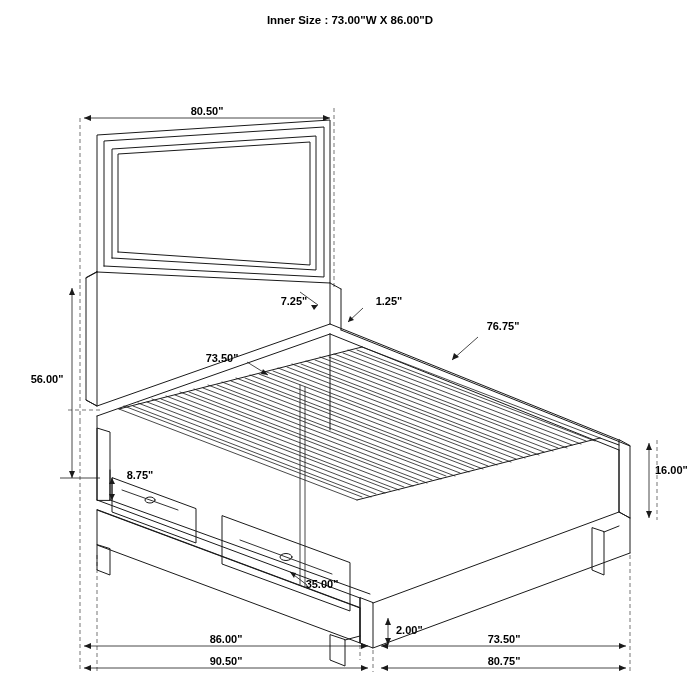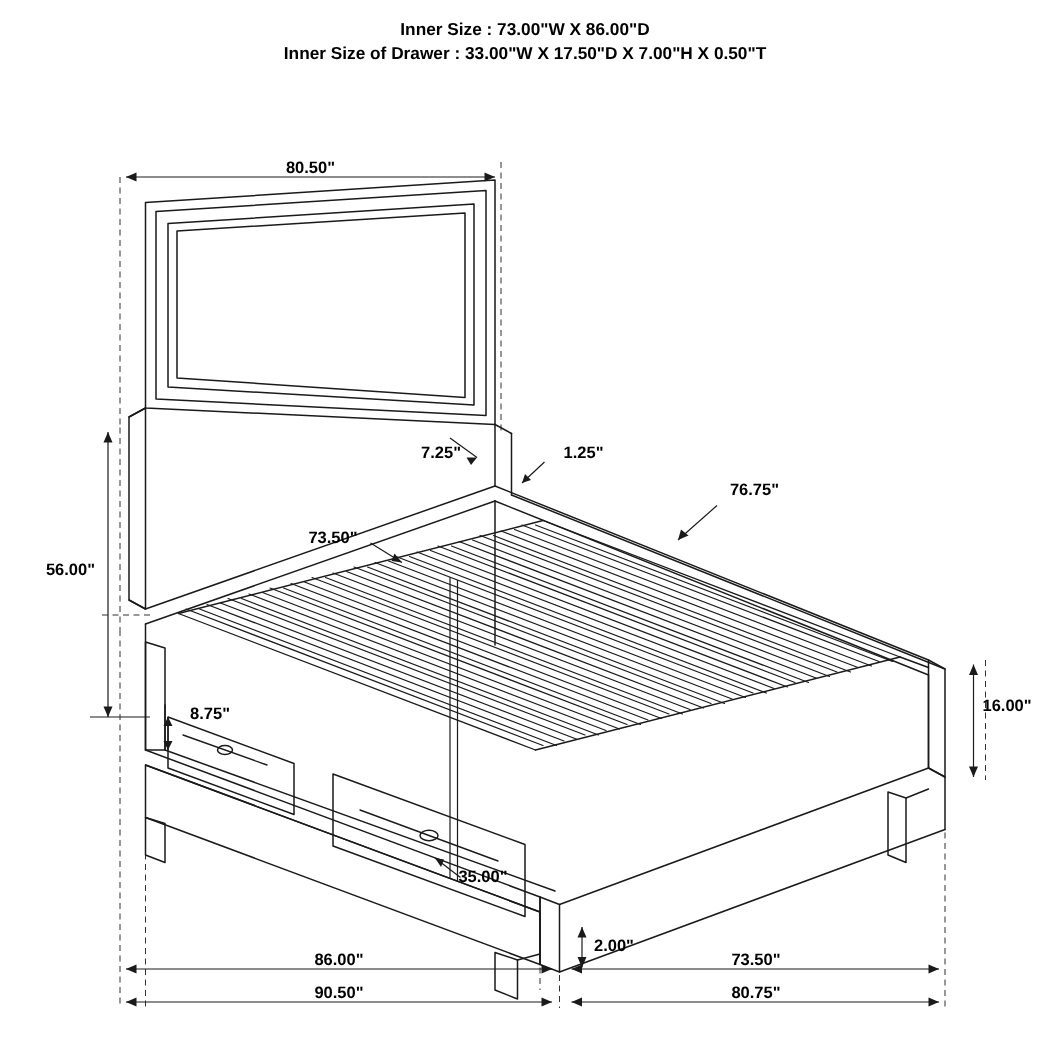--- a/index.html
+++ b/index.html
@@ -41,21 +41,20 @@
   }
   .dimtxt { font-size: 11px; font-weight: bold; }
 </style>
 </head>
 <body>
 
 <div id="stage">
 
   <div class="hdr">
     <div>Inner Size : 73.00"W X 86.00"D</div>
-    <div>Inner Size of Drawer : 33.00"W X 17.50"D X 7.00"H X 0.50"T</div>
   </div>
 
   <svg width="700" height="700" viewBox="0 0 700 700">
     <g fill="none" stroke="#1a1a1a" stroke-width="1" stroke-linejoin="round" stroke-linecap="round">
 
       <path d="M97,272 L97,135 L330,120 L330,283 L97,272 Z"></path>
       <path d="M104,266 L104,141 L324,127 L324,277 L104,266 Z"></path>
       <path d="M112,258 L112,149 L316,136 L316,270 L112,258 Z"></path>
       <path d="M118,252 L118,154 L310,142 L310,265 L118,252 Z"></path>
 

